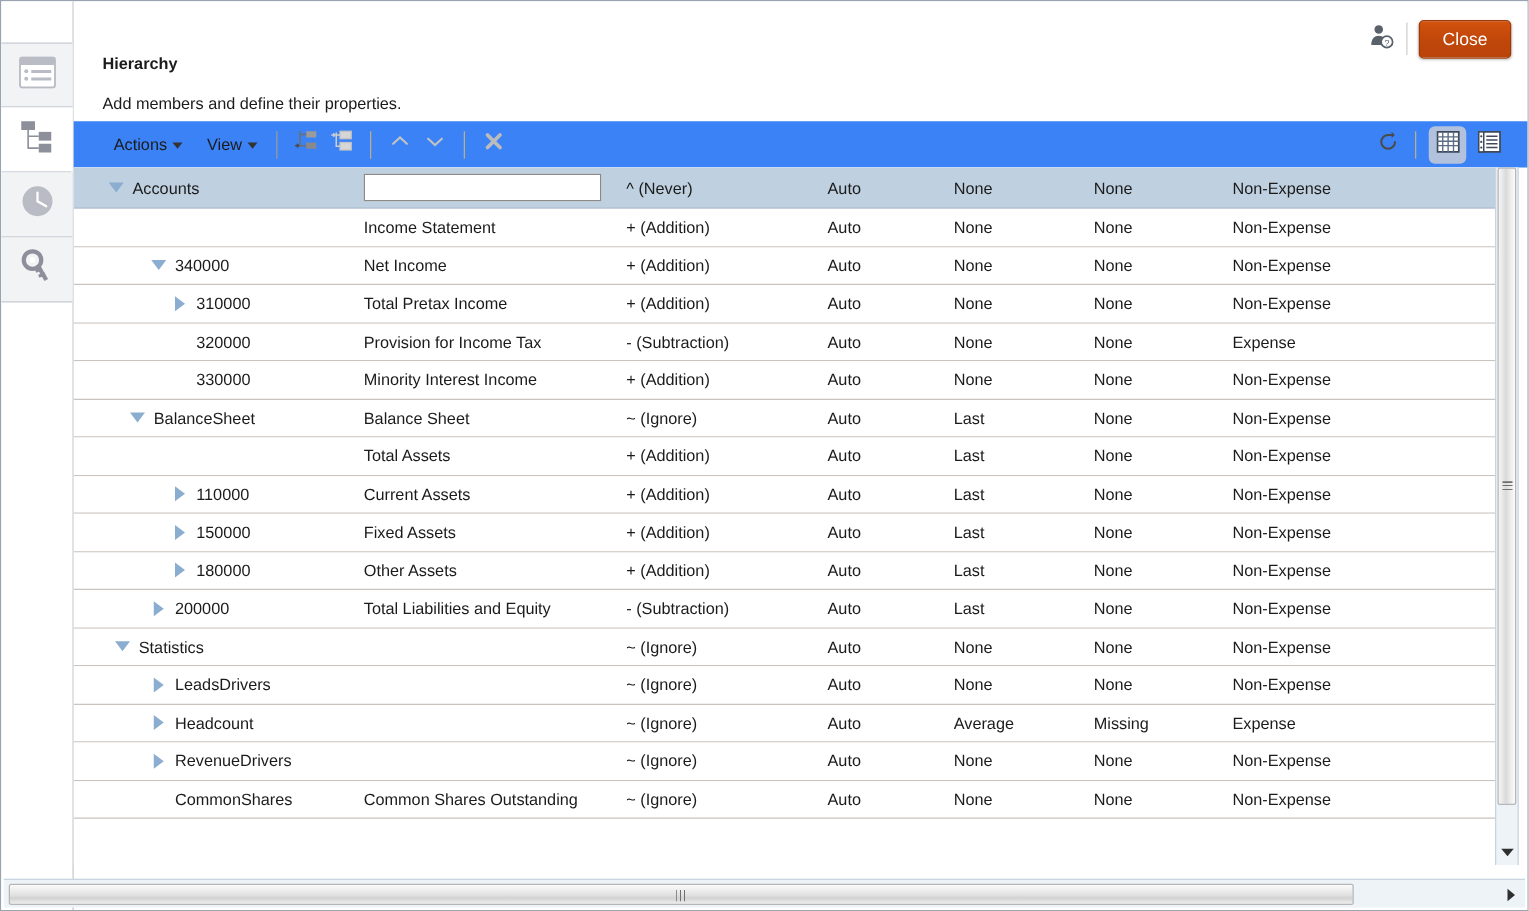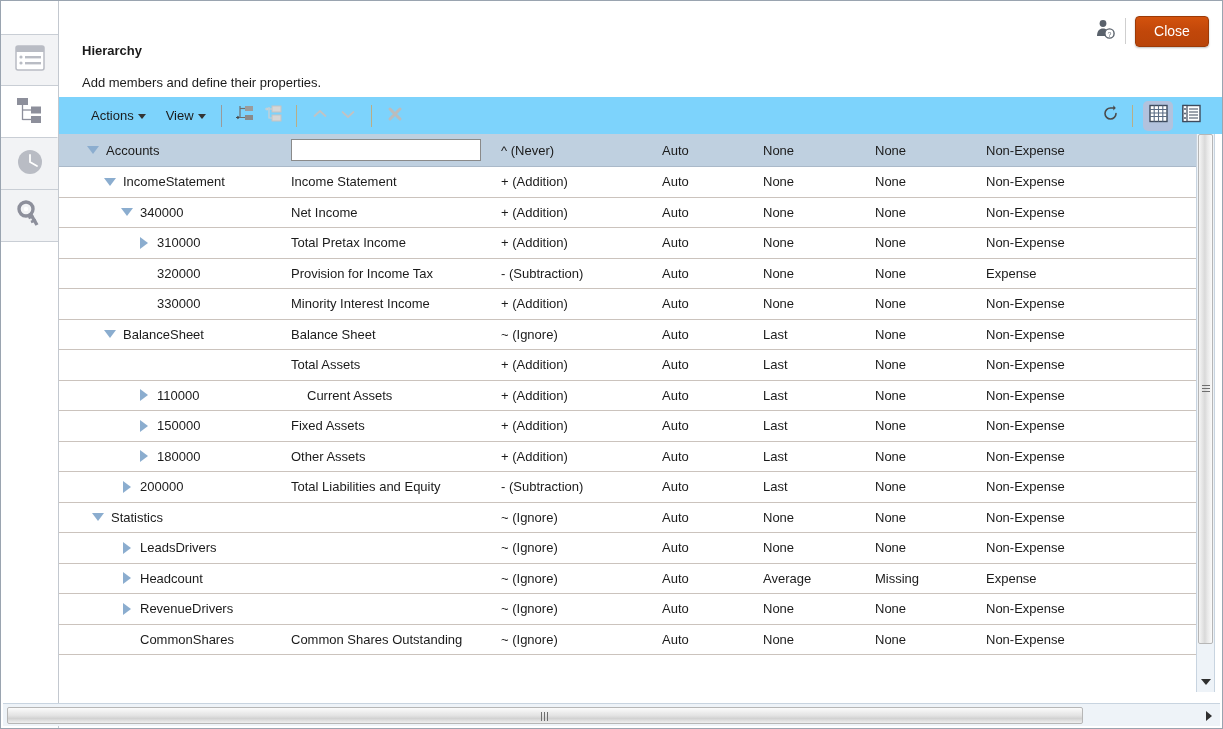--- a/index.html
+++ b/index.html
@@ -104,21 +104,21 @@
     cursor: pointer;
     box-shadow: 0 1px 2px rgba(0,0,0,0.25);
   }
 
   
   #toolbar {
     position: absolute;
     left: 58px; top: 96px;
     right: 0;
     height: 37px;
-    background: #7dd3fc;
+    background: #3b82f6;
   }
   #toolbar-left {
     position: absolute;
     left: 26px; top: 0;
     height: 37px;
     display: flex;
     align-items: center;
   }
   .menu-btn {
     font-size: 13px;
@@ -526,26 +526,20 @@
           <div class="cell" style="left: 232px;">
             <input class="alias-input" type="text" style="">
           </div>
           <div class="cell" style="left: 442px;">^ (Never)</div>
           <div class="cell" style="left: 603px;">Auto</div>
           <div class="cell" style="left: 704px;">None</div>
           <div class="cell" style="left: 816px;">None</div>
           <div class="cell" style="left: 927px;">Non-Expense</div>
         </div>
         <div class="row">
-          <div class="cell member" style="left: 43px;">
-            <span class="tw">
-              <i class="tri-down"></i>
-            </span>
-            <span class="mname">IncomeStatement</span>
-          </div>
           <div class="cell" style="left: 232px;">Income Statement</div>
           <div class="cell" style="left: 442px;">+ (Addition)</div>
           <div class="cell" style="left: 603px;">Auto</div>
           <div class="cell" style="left: 704px;">None</div>
           <div class="cell" style="left: 816px;">None</div>
           <div class="cell" style="left: 927px;">Non-Expense</div>
         </div>
         <div class="row">
           <div class="cell member" style="left: 60px;">
             <span class="tw">
@@ -626,21 +620,21 @@
           <div class="cell" style="left: 816px;">None</div>
           <div class="cell" style="left: 927px;">Non-Expense</div>
         </div>
         <div class="row">
           <div class="cell member" style="left: 77px;">
             <span class="tw">
               <i class="tri-right"></i>
             </span>
             <span class="mname">110000</span>
           </div>
-          <div class="cell" style="left: 248px;">Current Assets</div>
+          <div class="cell" style="left: 232px;">Current Assets</div>
           <div class="cell" style="left: 442px;">+ (Addition)</div>
           <div class="cell" style="left: 603px;">Auto</div>
           <div class="cell" style="left: 704px;">Last</div>
           <div class="cell" style="left: 816px;">None</div>
           <div class="cell" style="left: 927px;">Non-Expense</div>
         </div>
         <div class="row">
           <div class="cell member" style="left: 77px;">
             <span class="tw">
               <i class="tri-right"></i>

